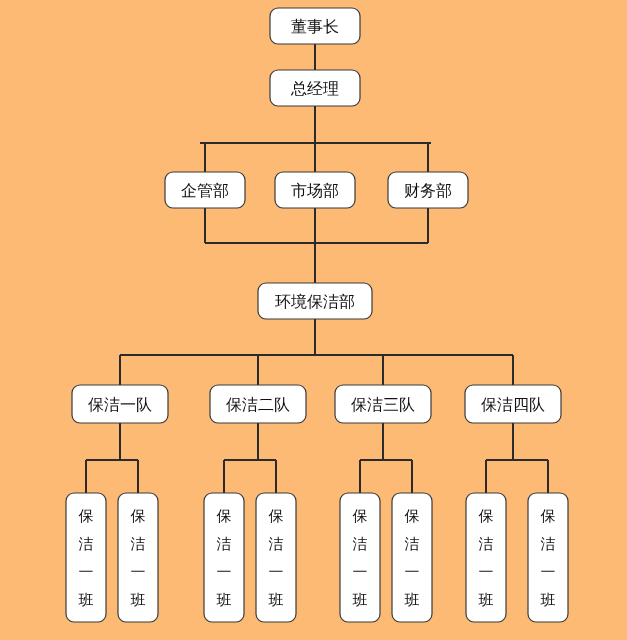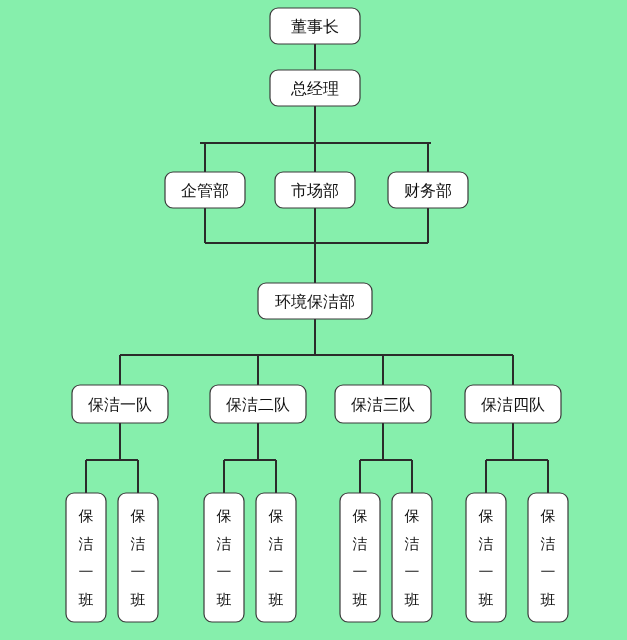--- a/index.html
+++ b/index.html
@@ -10,21 +10,21 @@
   body {
     width: 627px;
     height: 640px;
     font-family: "DejaVu Sans", sans-serif;
     overflow: hidden;
   }
   #chart-root {
     position: relative;
     width: 627px;
     height: 640px;
-    background: #86efac;
+    background: #fdba74;
   }
   svg.org-svg {
     position: absolute;
     left: 0;
     top: 0;
     width: 627px;
     height: 640px;
     display: block;
   }
   .node-box {

